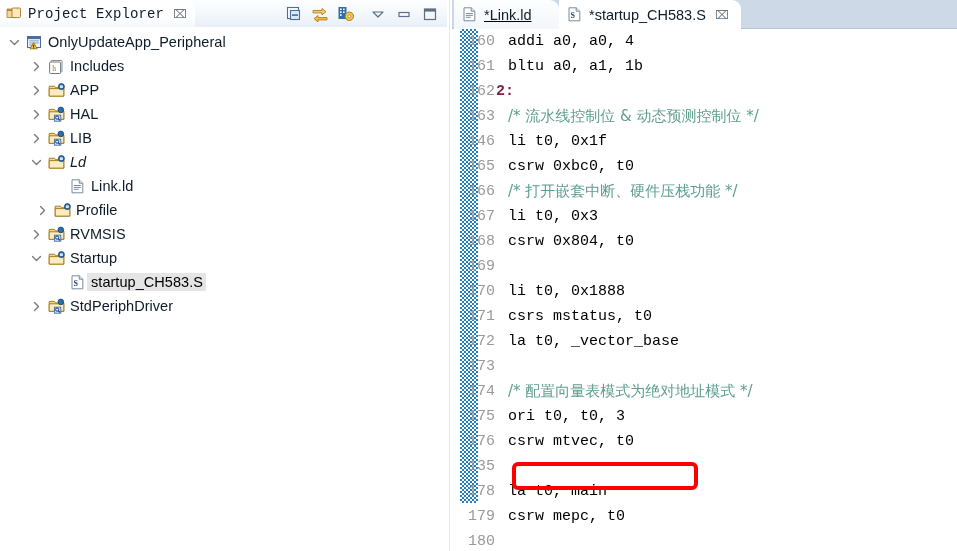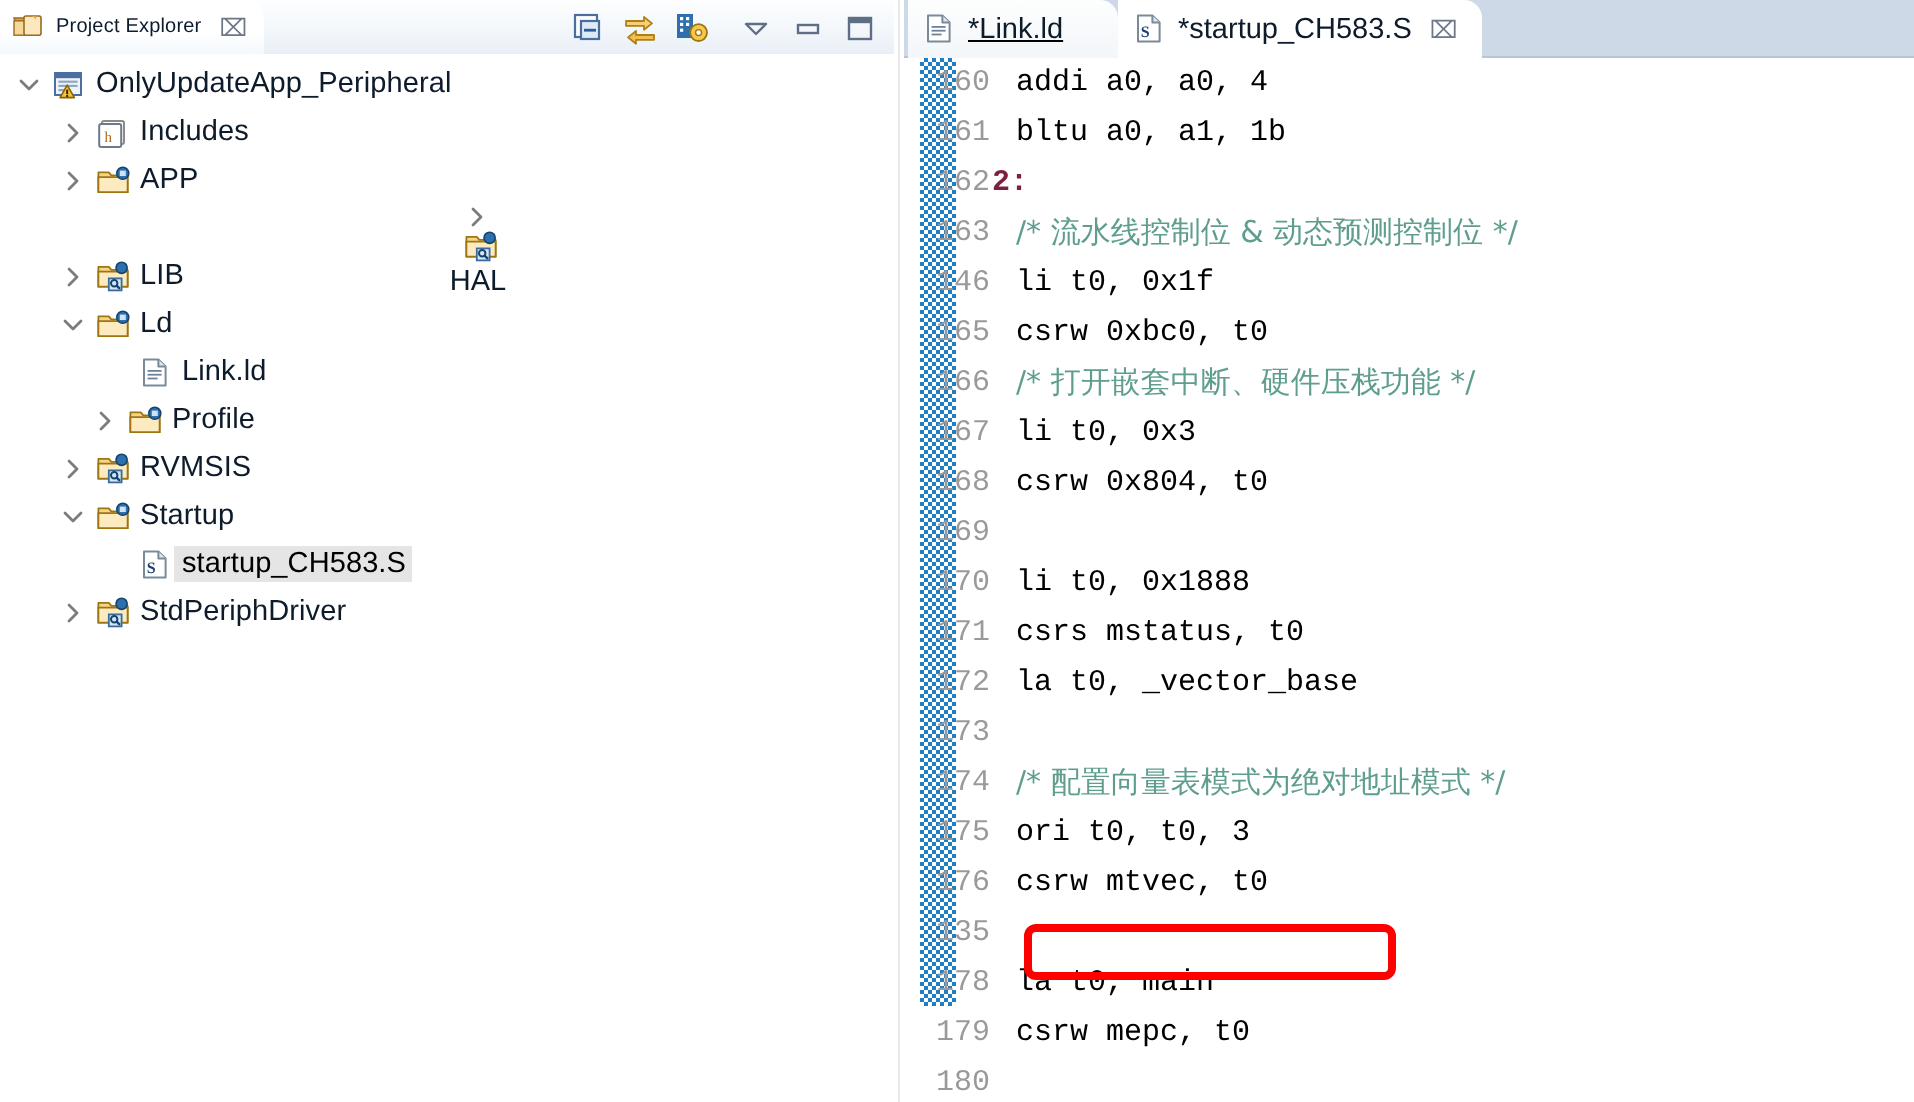--- a/index.html
+++ b/index.html
@@ -37,24 +37,25 @@
     height: 27px;
     padding: 0 8px 0 6px;
     display: flex;
     align-items: center;
     gap: 5px;
     background: linear-gradient(to bottom, #ffffff 0%, #ffffff 60%, #f4f8fc 100%);
     border-top-right-radius: 9px;
     box-sizing: border-box;
   }
   .view-tab-title {
-    font-size: 10px;
+    font-size: 14px;
     color: #0c1b2e;
     letter-spacing: .1px;
     white-space: nowrap;
+    font-family: Liberation Mono, monospace;
   }
   .tab-close {
     font-size: 12px;
     color: #6c7787;
     margin-left: 4px;
     line-height: 1;
     font-family: "DejaVu Sans", sans-serif;
   }
   .view-toolbar {
     position: absolute;
@@ -318,21 +319,21 @@
           <span class="node-icon" style="margin-left: 5px;">
             <svg width="18" height="17" viewBox="0 0 18 17">
               <path d="M1.2 4.2 h5.2 l1.3 1.5 h8.1 v8.4 h-14.6 z" fill="#f6d58a" stroke="#a07510" stroke-width=".9" stroke-linejoin="round"></path>
               <path d="M1.2 6.6 h14.6 v7.5 h-14.6 z" fill="#fcebc0" stroke="#a07510" stroke-width=".9"></path>
               <circle cx="13.4" cy="4.6" r="3" fill="#2e6fae" stroke="#14416e" stroke-width=".8"></circle>
               <path d="M11.9 3.3 h3 v2.7 h-3 z" fill="#cde3f6"></path>
             </svg>
           </span>
           <span class="node-label">APP</span>
         </div>
-        <div class="tree-row" style="padding-left: 30px; flex-direction: column;">
+        <div class="tree-row" style="padding-left: 30px;">
           <span class="twisty">
             <svg width="13" height="13" viewBox="0 0 13 13">
               <path d="M4.5 2.5 L8.5 6.5 L4.5 10.5" fill="none" stroke="#7c7c7c" stroke-width="1.4" stroke-linecap="round" stroke-linejoin="round"></path>
             </svg>
           </span>
           <span class="node-icon" style="margin-left: 5px;">
             <svg width="18" height="17" viewBox="0 0 18 17">
               <path d="M1.2 3.4 h5.2 l1.3 1.5 h8.1 v8.4 h-14.6 z" fill="#f6d58a" stroke="#a07510" stroke-width=".9" stroke-linejoin="round"></path>
               <path d="M1.2 5.8 h14.6 v7.5 h-14.6 z" fill="#fcebc0" stroke="#a07510" stroke-width=".9"></path>
               <circle cx="12.8" cy="3.9" r="2.8" fill="#2e6fae" stroke="#14416e" stroke-width=".8"></circle>
@@ -354,21 +355,21 @@
               <path d="M1.2 3.4 h5.2 l1.3 1.5 h8.1 v8.4 h-14.6 z" fill="#f6d58a" stroke="#a07510" stroke-width=".9" stroke-linejoin="round"></path>
               <path d="M1.2 5.8 h14.6 v7.5 h-14.6 z" fill="#fcebc0" stroke="#a07510" stroke-width=".9"></path>
               <circle cx="12.8" cy="3.9" r="2.8" fill="#2e6fae" stroke="#14416e" stroke-width=".8"></circle>
               <rect x="6.4" y="9.2" width="6.4" height="6" fill="#d7e6f5" stroke="#3b6b9e" stroke-width=".9"></rect>
               <circle cx="9.1" cy="11.6" r="1.6" fill="none" stroke="#17436f" stroke-width="1"></circle>
               <line x1="10.3" y1="12.8" x2="12" y2="14.4" stroke="#17436f" stroke-width="1.2"></line>
             </svg>
           </span>
           <span class="node-label">LIB</span>
         </div>
-        <div class="tree-row" style="padding-left: 30px;">
+        <div class="tree-row" style="padding-left: 30px; font-style: italic;">
           <span class="twisty">
             <svg width="13" height="13" viewBox="0 0 13 13">
               <path d="M2.5 4.5 L6.5 8.5 L10.5 4.5" fill="none" stroke="#7c7c7c" stroke-width="1.4" stroke-linecap="round" stroke-linejoin="round"></path>
             </svg>
           </span>
           <span class="node-icon" style="margin-left: 5px;">
             <svg width="18" height="17" viewBox="0 0 18 17">
               <path d="M1.2 4.2 h5.2 l1.3 1.5 h8.1 v8.4 h-14.6 z" fill="#f6d58a" stroke="#a07510" stroke-width=".9" stroke-linejoin="round"></path>
               <path d="M1.2 6.6 h14.6 v7.5 h-14.6 z" fill="#fcebc0" stroke="#a07510" stroke-width=".9"></path>
               <circle cx="13.4" cy="4.6" r="3" fill="#2e6fae" stroke="#14416e" stroke-width=".8"></circle>
@@ -383,21 +384,21 @@
             <svg width="18" height="17" viewBox="0 0 18 17">
               <path d="M3 1.8 h7.2 l3.6 3.4 v9.6 h-10.8 z" fill="#ffffff" stroke="#7b8a99" stroke-width="1" stroke-linejoin="round"></path>
               <path d="M10.2 1.8 v3.4 h3.6" fill="#e1e8ef" stroke="#7b8a99" stroke-width="1" stroke-linejoin="round"></path>
               <rect x="4.8" y="7" width="7" height=".9" fill="#6f8099"></rect>
               <rect x="4.8" y="8.9" width="7" height=".9" fill="#6f8099"></rect>
               <rect x="4.8" y="10.8" width="5" height=".9" fill="#6f8099"></rect>
             </svg>
           </span>
           <span class="node-label">Link.ld</span>
         </div>
-        <div class="tree-row" style="padding-left: 46px;">
+        <div class="tree-row" style="padding-left: 36px;">
           <span class="twisty">
             <svg width="13" height="13" viewBox="0 0 13 13">
               <path d="M4.5 2.5 L8.5 6.5 L4.5 10.5" fill="none" stroke="#7c7c7c" stroke-width="1.4" stroke-linecap="round" stroke-linejoin="round"></path>
             </svg>
           </span>
           <span class="node-icon" style="margin-left: 5px;">
             <svg width="18" height="17" viewBox="0 0 18 17">
               <path d="M1.2 4.2 h5.2 l1.3 1.5 h8.1 v8.4 h-14.6 z" fill="#f6d58a" stroke="#a07510" stroke-width=".9" stroke-linejoin="round"></path>
               <path d="M1.2 6.6 h14.6 v7.5 h-14.6 z" fill="#fcebc0" stroke="#a07510" stroke-width=".9"></path>
               <circle cx="13.4" cy="4.6" r="3" fill="#2e6fae" stroke="#14416e" stroke-width=".8"></circle>

